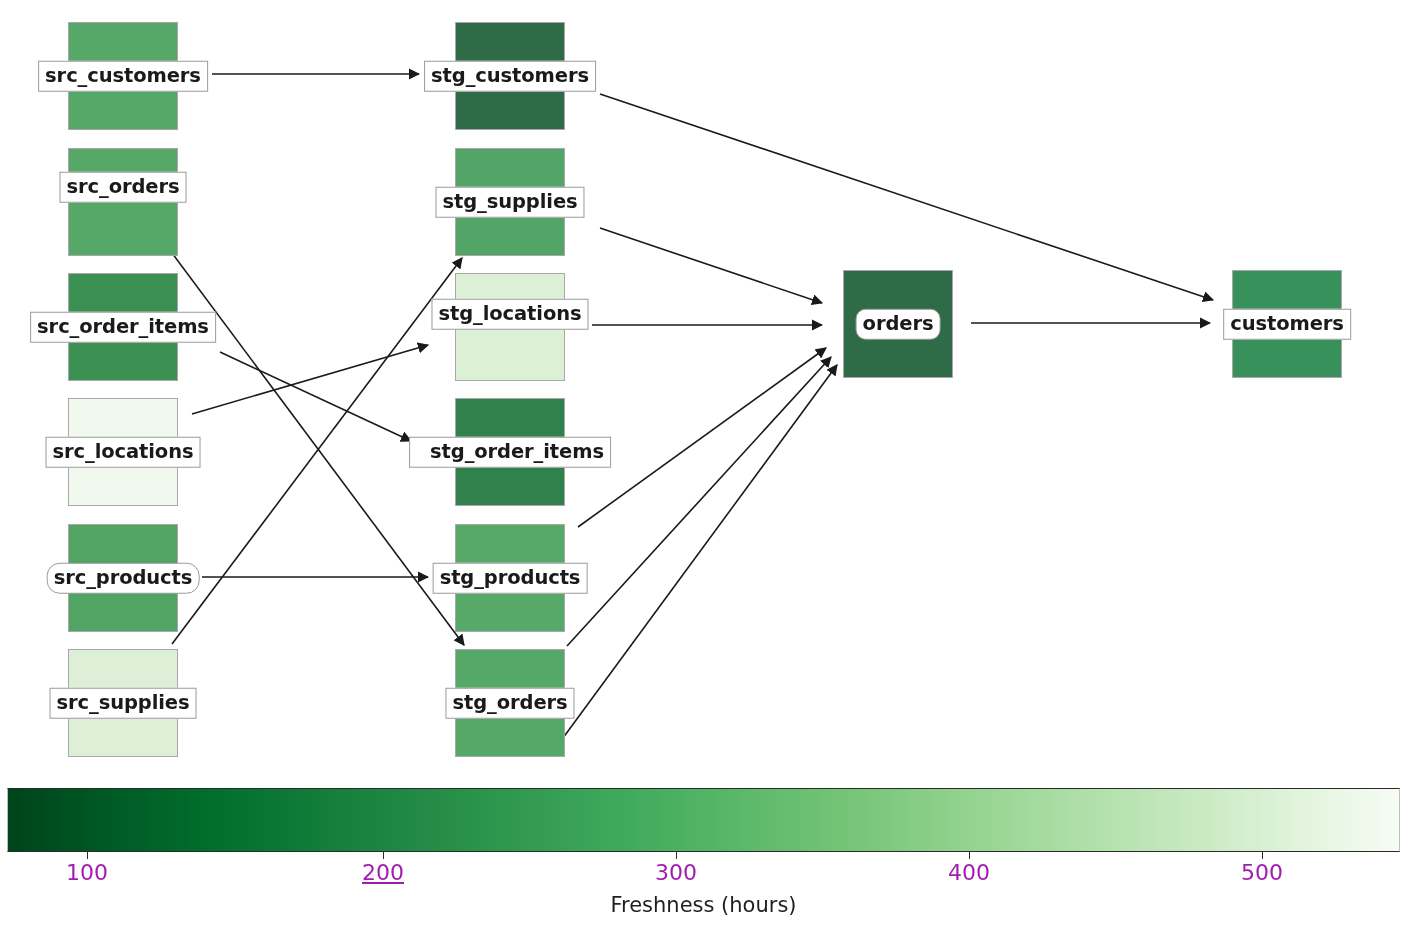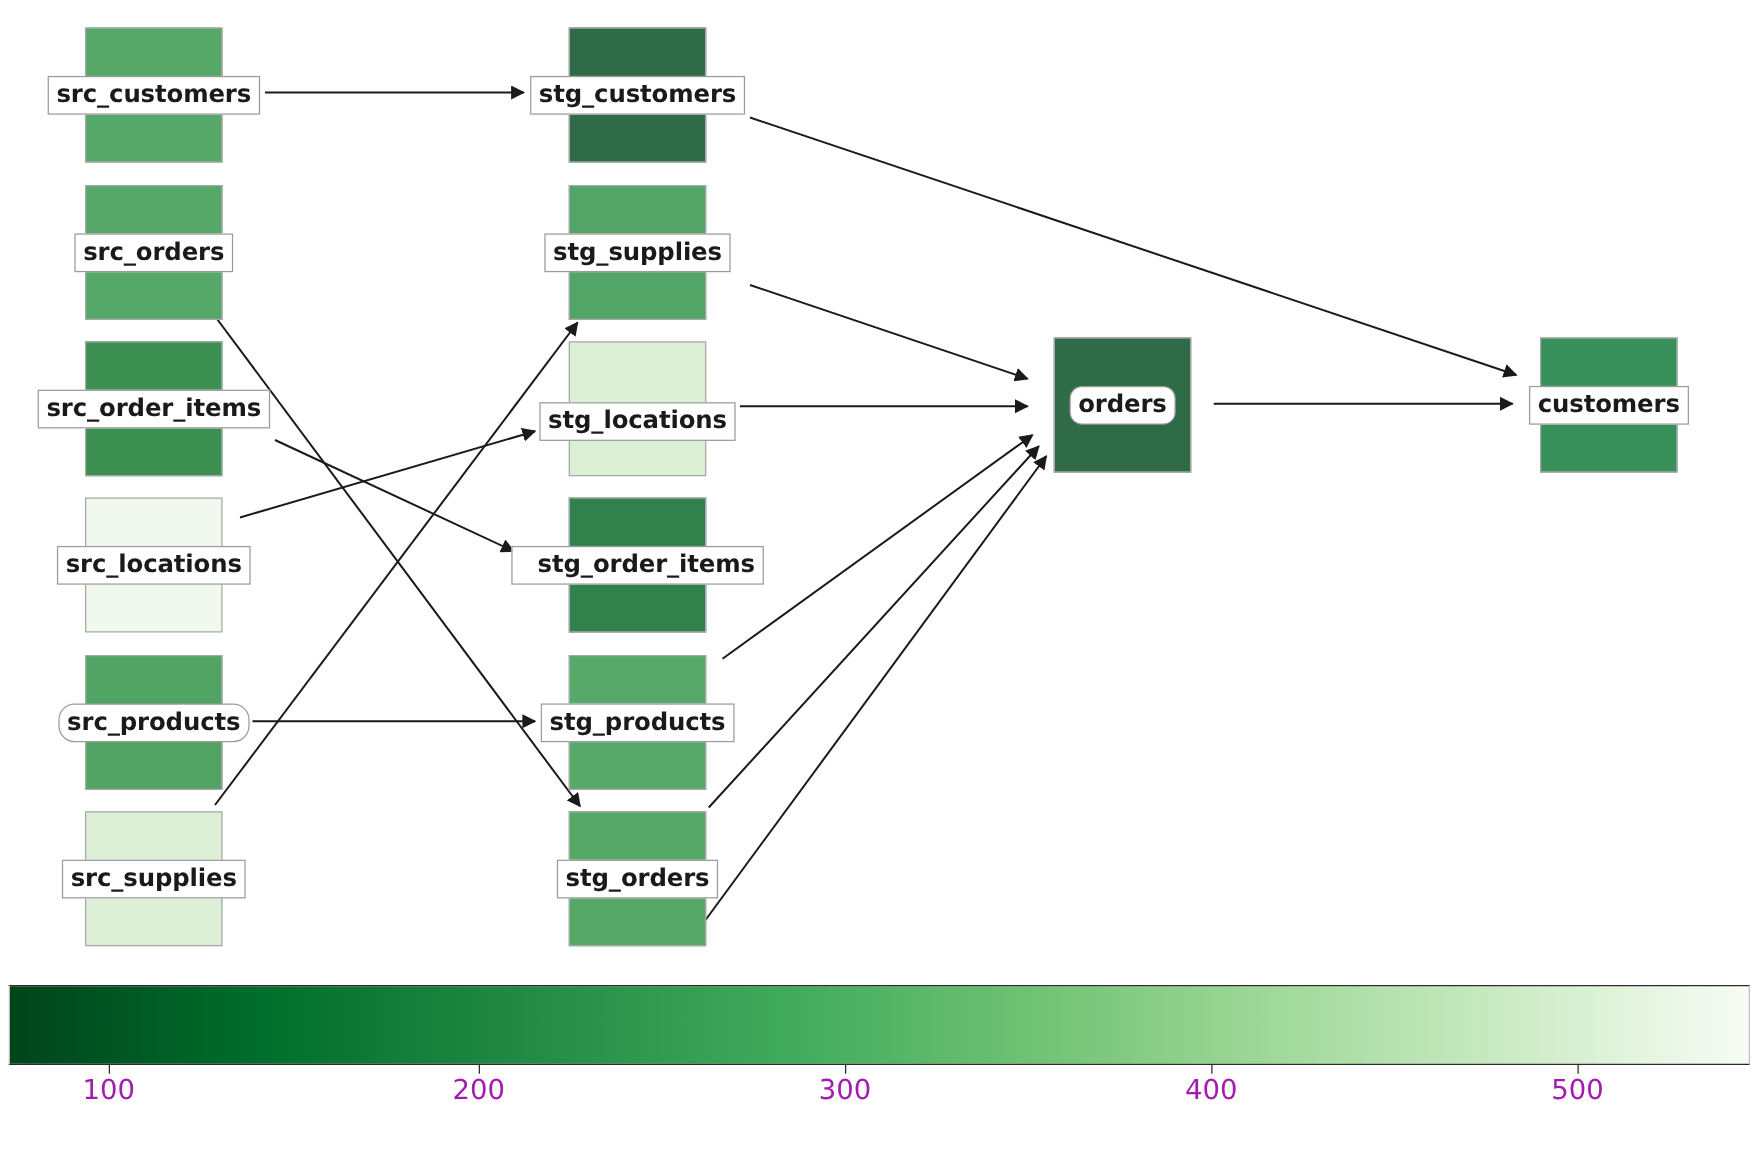--- a/index.html
+++ b/index.html
@@ -99,44 +99,45 @@
       <div class="node" style="left: 455px; top: 148px; width: 110px; height: 108px; background: rgb(82, 165, 102); border-color: rgb(168, 168, 168);"></div>
       <div class="node" style="left: 455px; top: 273px; width: 110px; height: 108px; background: rgb(220, 240, 214); border-color: rgb(168, 168, 168);"></div>
       <div class="node" style="left: 455px; top: 398px; width: 110px; height: 108px; background: rgb(48, 129, 76); border-color: rgb(168, 168, 168);"></div>
       <div class="node" style="left: 455px; top: 524px; width: 110px; height: 108px; background: rgb(87, 169, 106); border-color: rgb(168, 168, 168);"></div>
       <div class="node" style="left: 455px; top: 649px; width: 110px; height: 108px; background: rgb(86, 168, 105); border-color: rgb(168, 168, 168);"></div>
       <div class="node" style="left: 843px; top: 270px; width: 110px; height: 108px; background: rgb(46, 107, 70); border-color: rgb(168, 168, 168);"></div>
       <div class="node" style="left: 1232px; top: 270px; width: 110px; height: 108px; background: rgb(56, 144, 90); border-color: rgb(168, 168, 168);"></div>
     </div>
   <div id="label-layer">
       <div class="node-label" style="left: 123px; top: 76px;">src_customers</div>
-      <div class="node-label" style="left: 123px; top: 202px;">src_orders</div>
+      <div class="node-label" style="left: 123px; top: 187px;">src_orders</div>
       <div class="node-label" style="left: 123px; top: 327px;">src_order_items</div>
       <div class="node-label" style="left: 123px; top: 452px;">src_locations</div>
       <div class="node-label" style="left: 123px; top: 578px; border-radius: 13px;">src_products</div>
       <div class="node-label" style="left: 123px; top: 703px;">src_supplies</div>
       <div class="node-label" style="left: 510px; top: 76px;">stg_customers</div>
       <div class="node-label" style="left: 510px; top: 202px;">stg_supplies</div>
-      <div class="node-label" style="left: 510px; top: 337px;">stg_locations</div>
+      <div class="node-label" style="left: 510px; top: 314px;">stg_locations</div>
       <div class="node-label" style="left: 510px; top: 452px; padding-left: 20px;">stg_order_items</div>
       <div class="node-label" style="left: 510px; top: 578px;">stg_products</div>
       <div class="node-label" style="left: 510px; top: 703px;">stg_orders</div>
       <div class="node-label" style="left: 898px; top: 324px; border-radius: 10px;">orders</div>
       <div class="node-label" style="left: 1287px; top: 324px;">customers</div>
     </div>
 
   <div id="colorbar-wrap">
     <div id="colorbar" style="background: linear-gradient(to right, rgb(0, 68, 27) 0%, rgb(0, 109, 44) 14%, rgb(35, 139, 69) 30%, rgb(65, 171, 93) 45%, rgb(116, 196, 118) 60%, rgb(161, 217, 155) 73%, rgb(199, 233, 192) 85%, rgb(229, 245, 224) 94%, rgb(247, 252, 245) 100%);"></div>
     <div id="cb-ticks">
         <div class="cb-tick" style="left: 80px;"></div>
         <div class="cb-ticklabel" style="left: 80px;">100</div>
         <div class="cb-tick" style="left: 376px;"></div>
-        <div class="cb-ticklabel" style="left: 376px;">200</div>
+        <div class="cb-ticklabel" style="left: 376px; text-decoration: underline;">200</div>
         <div class="cb-tick" style="left: 669px;"></div>
         <div class="cb-ticklabel" style="left: 669px;">300</div>
         <div class="cb-tick" style="left: 962px;"></div>
         <div class="cb-ticklabel" style="left: 962px; text-align: center;">400</div>
         <div class="cb-tick" style="left: 1255px;"></div>
         <div class="cb-ticklabel" style="left: 1255px;">500</div>
       </div>
+    <div id="cb-title">Freshness (hours)</div>
   </div>
 
 </div>
 
 </body></html>

